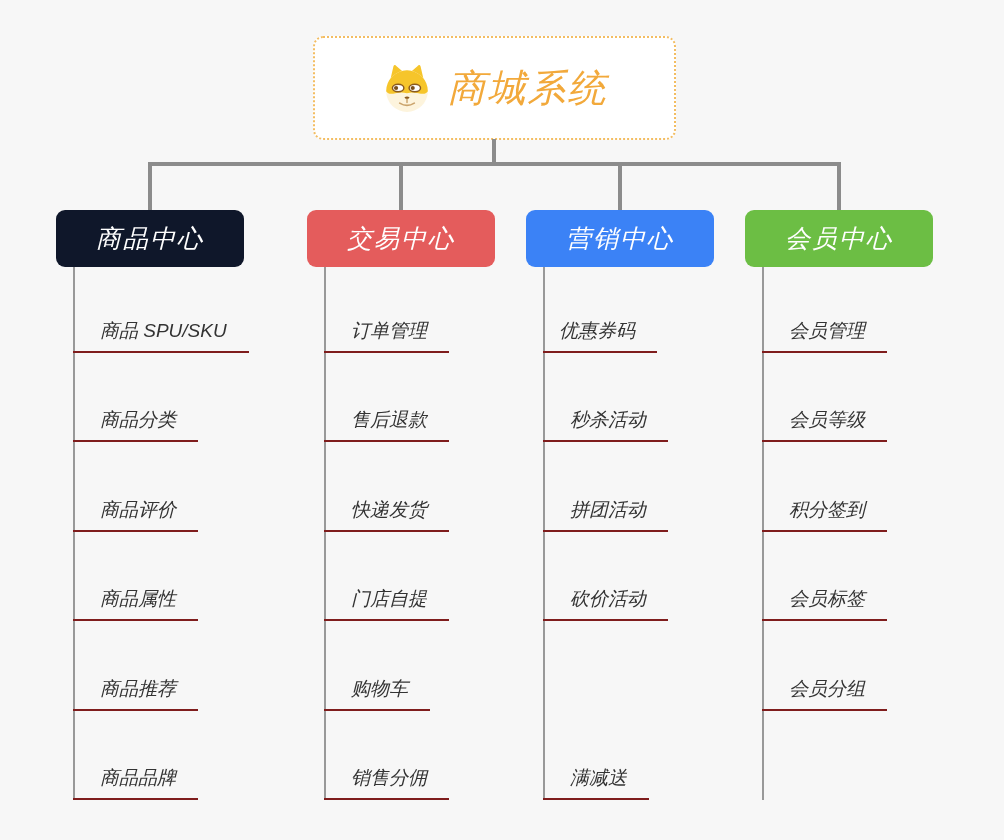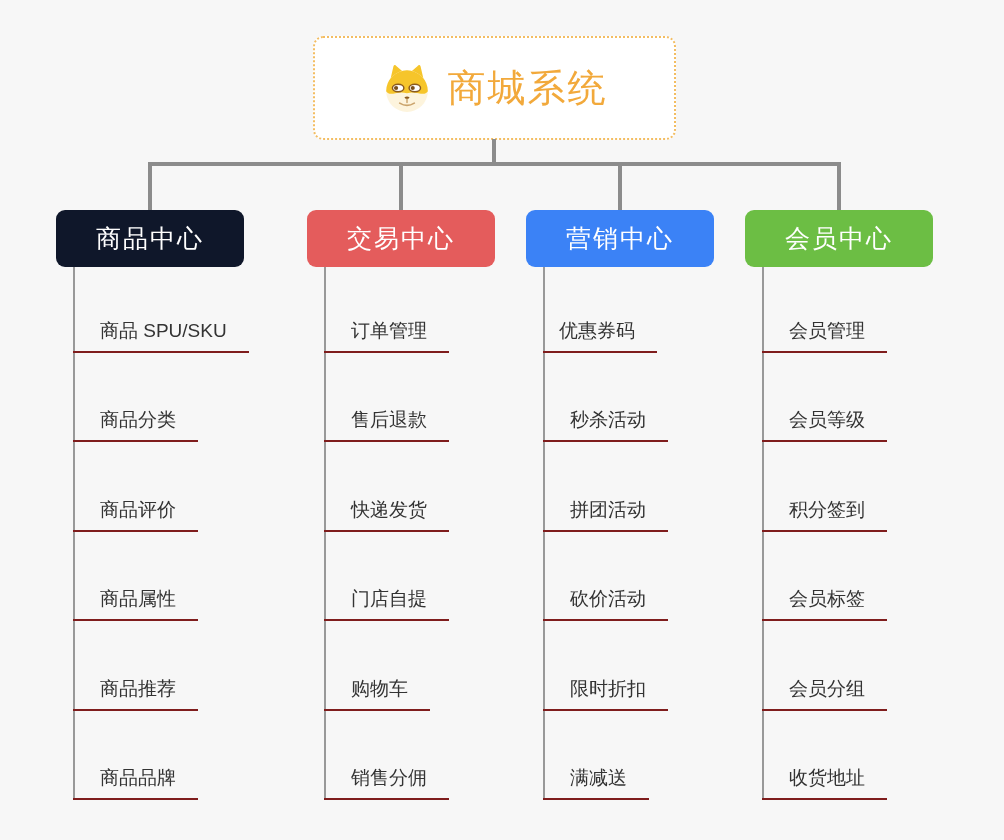--- a/index.html
+++ b/index.html
@@ -7,20 +7,21 @@
     padding: 0;
     background: #f7f7f7;
     font-family: "Liberation Sans", "DejaVu Sans", sans-serif;
   }
   #canvas {
     position: relative;
     width: 1004px;
     height: 840px;
     background: #f7f7f7;
     overflow: hidden;
+    font-style: italic;
   }
   
   .root-node {
     position: absolute;
     left: 313px;
     top: 36px;
     width: 359px;
     height: 100px;
     background: #ffffff;
     border: 2px dotted #f3bd62;
@@ -126,24 +127,22 @@
     <div class="child-item" style="left: 324px; top: 586.2px;">门店自提</div>
     <div class="child-item" style="left: 324px; top: 675.6px;">购物车</div>
     <div class="child-item" style="left: 324px; top: 765px;">销售分佣</div>
     <div class="conn" style="left: 618px; top: 162px; width: 4px; height: 50px;"></div>
     <div class="branch-box" style="left: 526px; background: #3b82f6;">营销中心</div>
     <div class="branch-vline" style="left: 543px;"></div>
     <div class="child-item" style="left: 543px; top: 318px; padding-left: 16px;">优惠券码</div>
     <div class="child-item" style="left: 543px; top: 407.4px;">秒杀活动</div>
     <div class="child-item" style="left: 543px; top: 496.8px;">拼团活动</div>
     <div class="child-item" style="left: 543px; top: 586.2px;">砍价活动</div>
-    <div class="child-item" style="left: 543px; top: 675.6px;">限时折扣</div>
     <div class="child-item" style="left: 543px; top: 765px;">满减送</div>
     <div class="conn" style="left: 837px; top: 162px; width: 4px; height: 50px;"></div>
     <div class="branch-box" style="left: 745px; background: rgb(108, 190, 68);">会员中心</div>
     <div class="branch-vline" style="left: 762px;"></div>
     <div class="child-item" style="left: 762px; top: 318px;">会员管理</div>
     <div class="child-item" style="left: 762px; top: 407.4px;">会员等级</div>
     <div class="child-item" style="left: 762px; top: 496.8px;">积分签到</div>
     <div class="child-item" style="left: 762px; top: 586.2px;">会员标签</div>
     <div class="child-item" style="left: 762px; top: 675.6px;">会员分组</div>
-    <div class="child-item" style="left: 762px; top: 765px;">收货地址</div>
   </div>
 
 </body></html>

